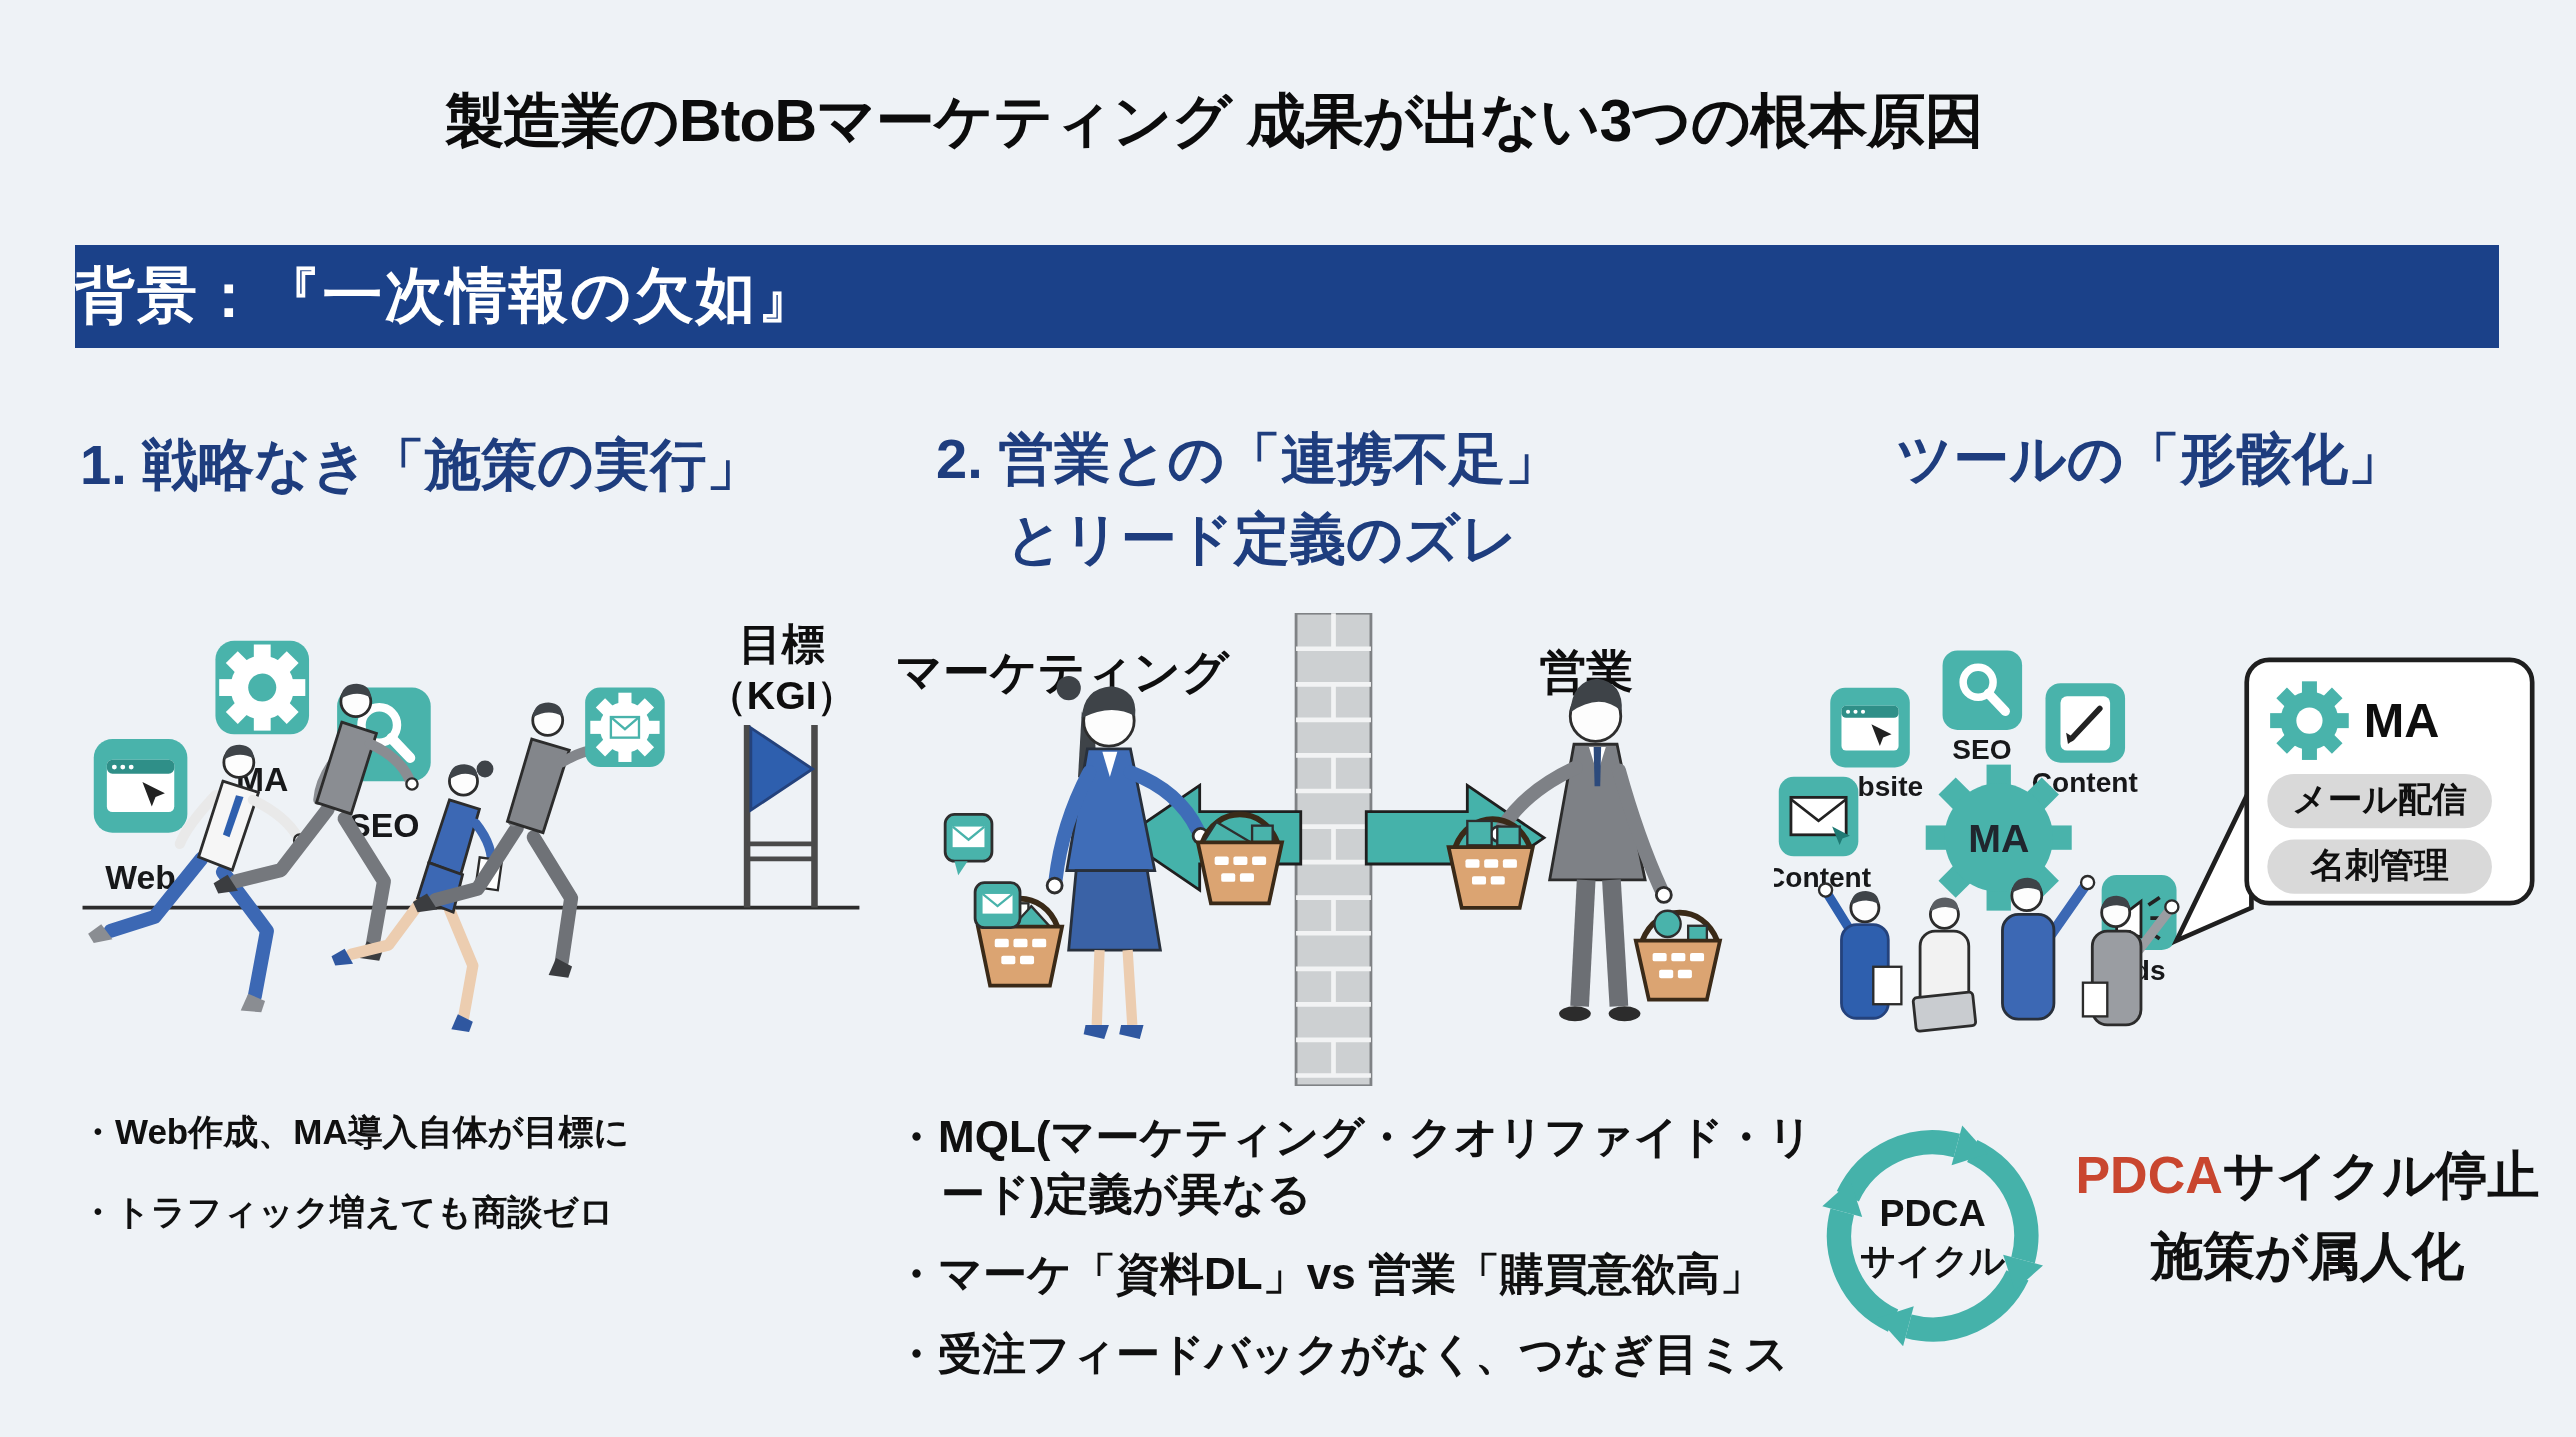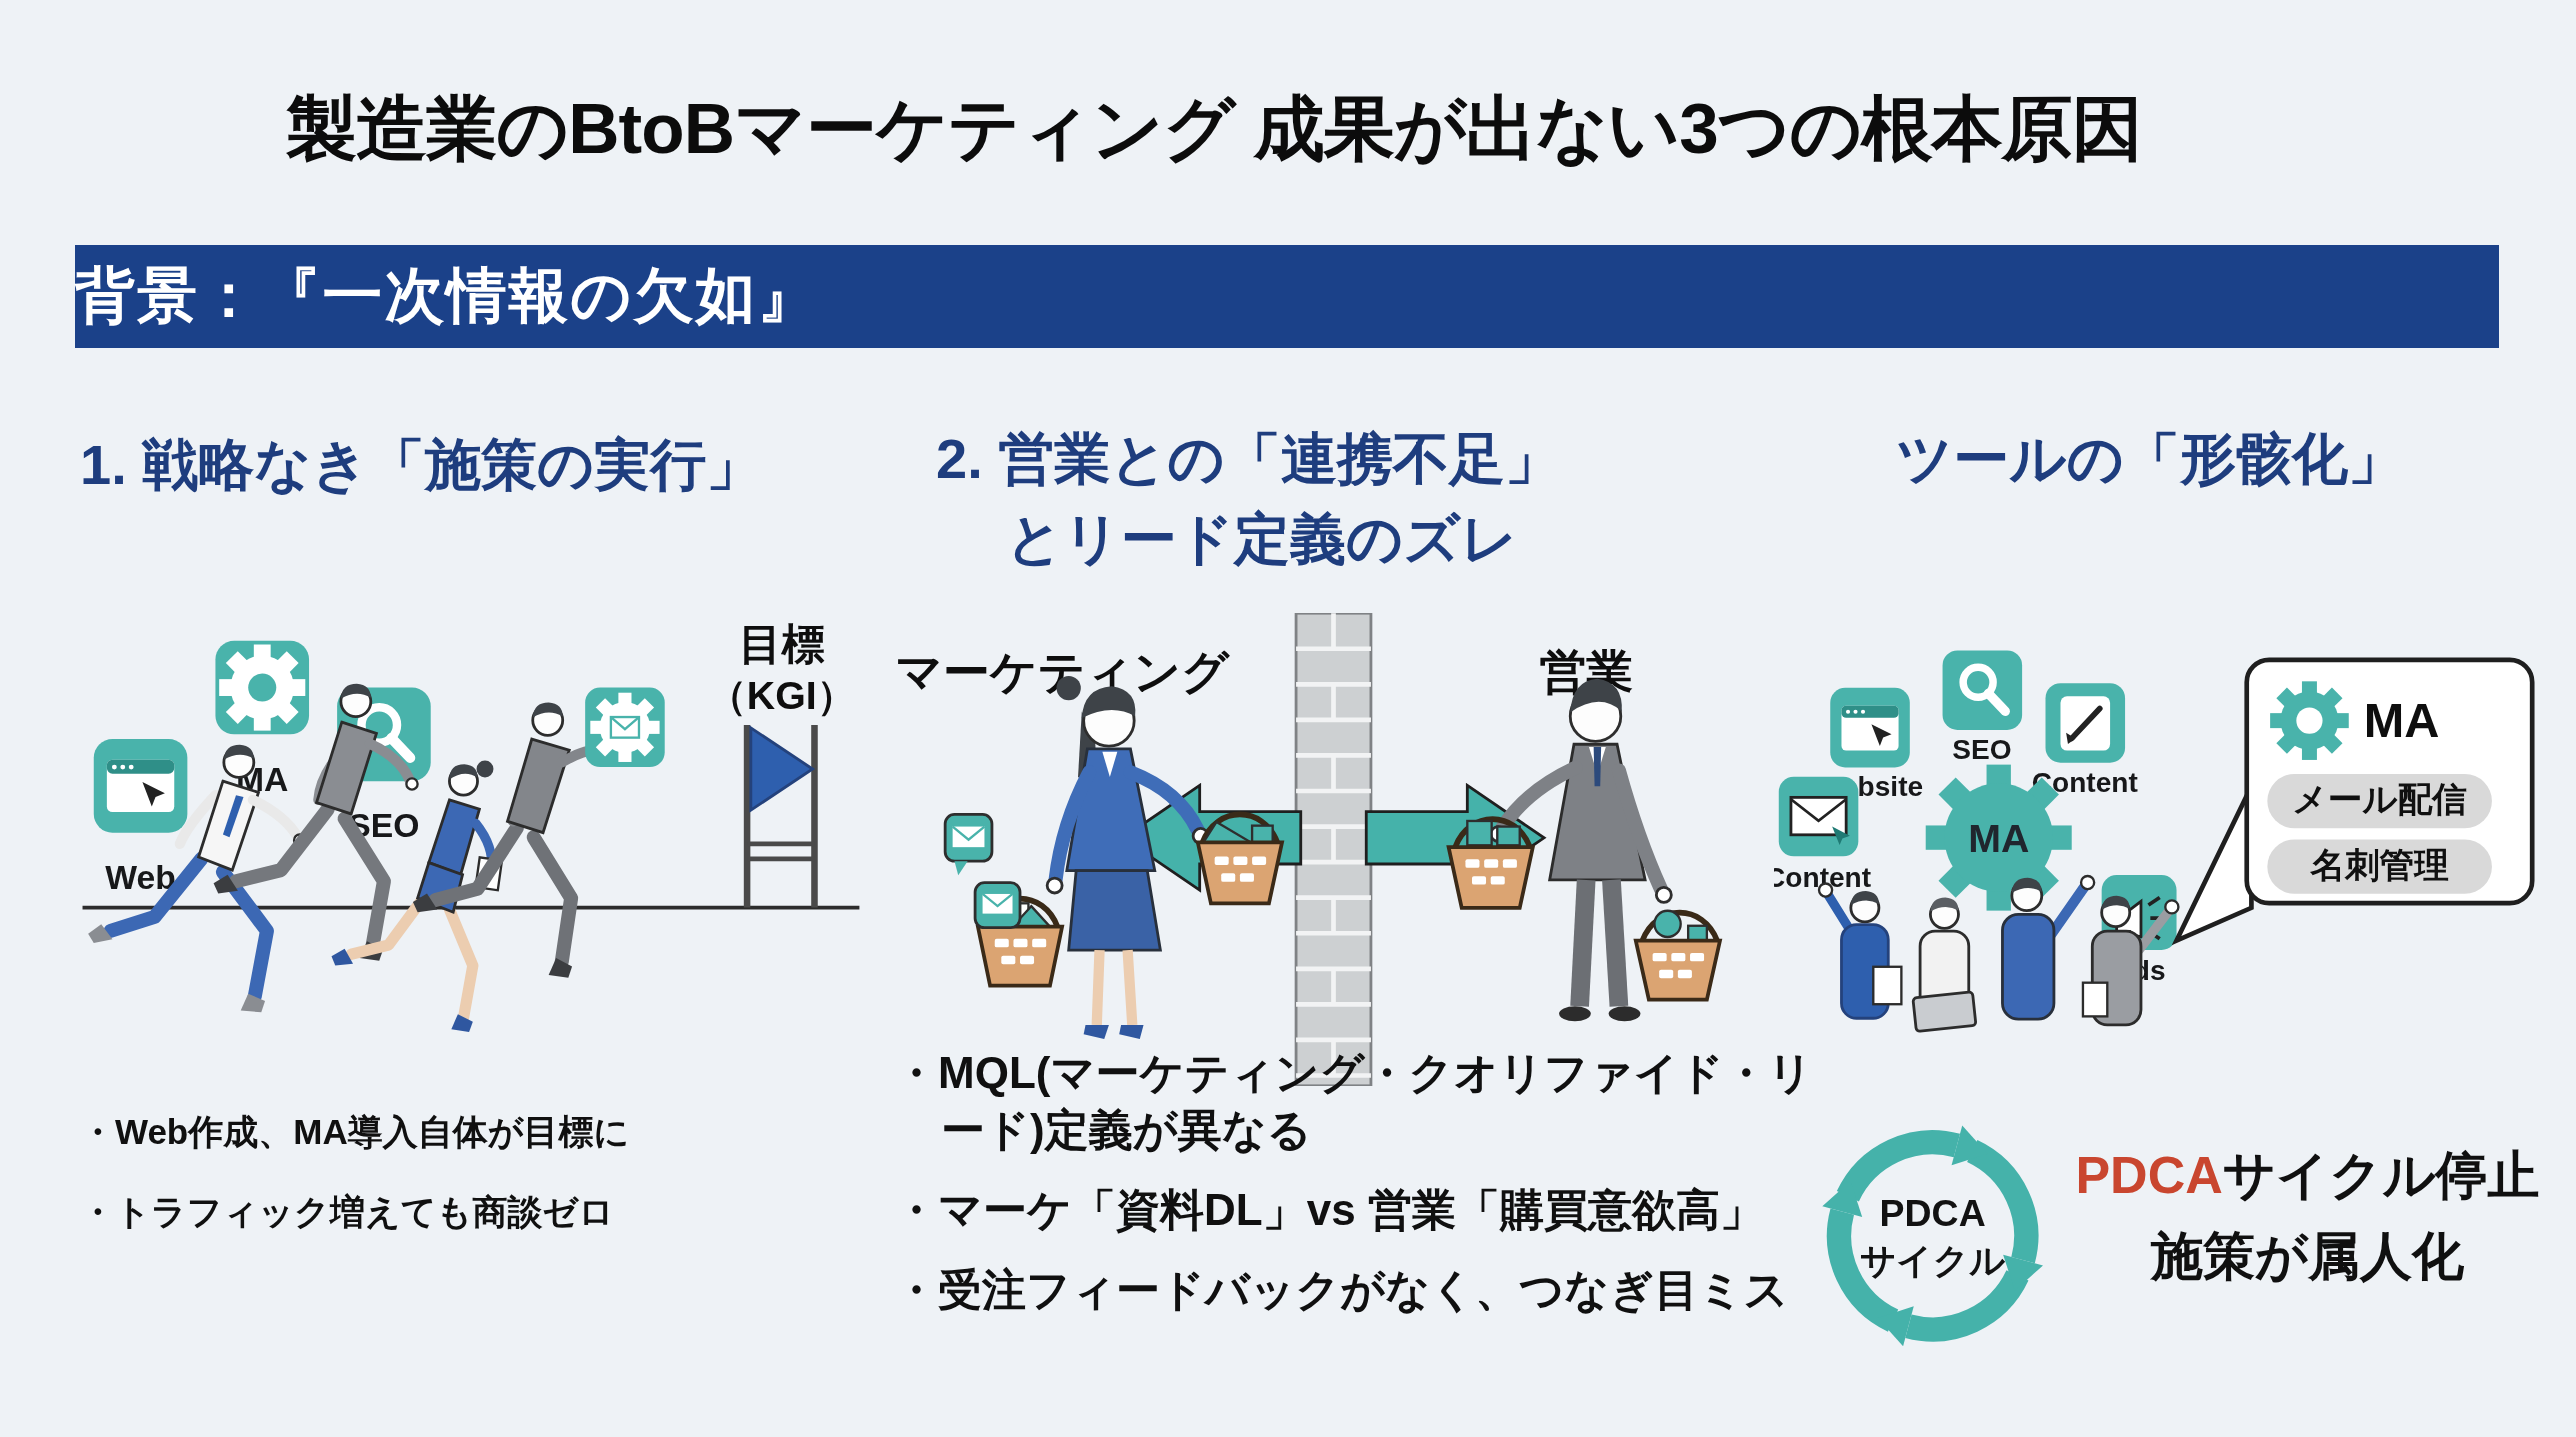--- a/index.html
+++ b/index.html
@@ -5,36 +5,36 @@
   html,body{margin:0;padding:0;}
   body{
     width:2576px;height:1438px;position:relative;overflow:hidden;
     background:#eef2f6;
     font-family:"Liberation Sans","DejaVu Sans",sans-serif;
     color:#101010;
   }
   .abs{position:absolute;}
   #page-title{
     top:82px;left:0;width:2428px;text-align:center;
-    font-size:71px;font-weight:800;color:#0c0c0c;letter-spacing:-0.9px;
+    font-size:59px;font-weight:800;color:#0c0c0c;letter-spacing:-0.9px;
   }
   #banner{
     top:245px;left:75px;width:2424px;height:103px;background:#1b4189;
     display:flex;align-items:center;
   }
   #banner .banner-text{color:#ffffff;font-size:60px;font-weight:800;letter-spacing:1.9px;}
   .col-heading{font-weight:800;color:#1e3d7e;font-size:56px;line-height:1.42;}
   #h1{top:425px;left:80px;width:805px;}
   #h2{top:419px;left:936px;width:842px;}
   #h2 .l2{padding-left:70px;}
   #h3{top:419px;left:1830px;width:711px;}
   #h3 .l2{padding-left:66px;}
   .bullets{line-height:1.3;}
   #bullets1{top:1109px;left:80px;width:805px;}
-  #bullets2{top:1044px;left:894px;width:941px;}
+  #bullets2{top:1108px;left:894px;width:941px;}
   .bullet{
     font-size:35px;font-weight:800;color:#101010;
     padding-left:47px;text-indent:-47px;margin-bottom:34px;
   }
   #bullets2 .bullet{font-size:44px;margin-bottom:22.5px;}
   #pdca-text{top:1135px;left:2055px;width:505px;text-align:center;}
   #pdca-text .line{font-size:52px;font-weight:800;color:#101010;line-height:1.55;}
   #pdca-text .red{color:#c9462f;}
   svg text{font-family:"Liberation Sans","DejaVu Sans",sans-serif;}
 </style>

